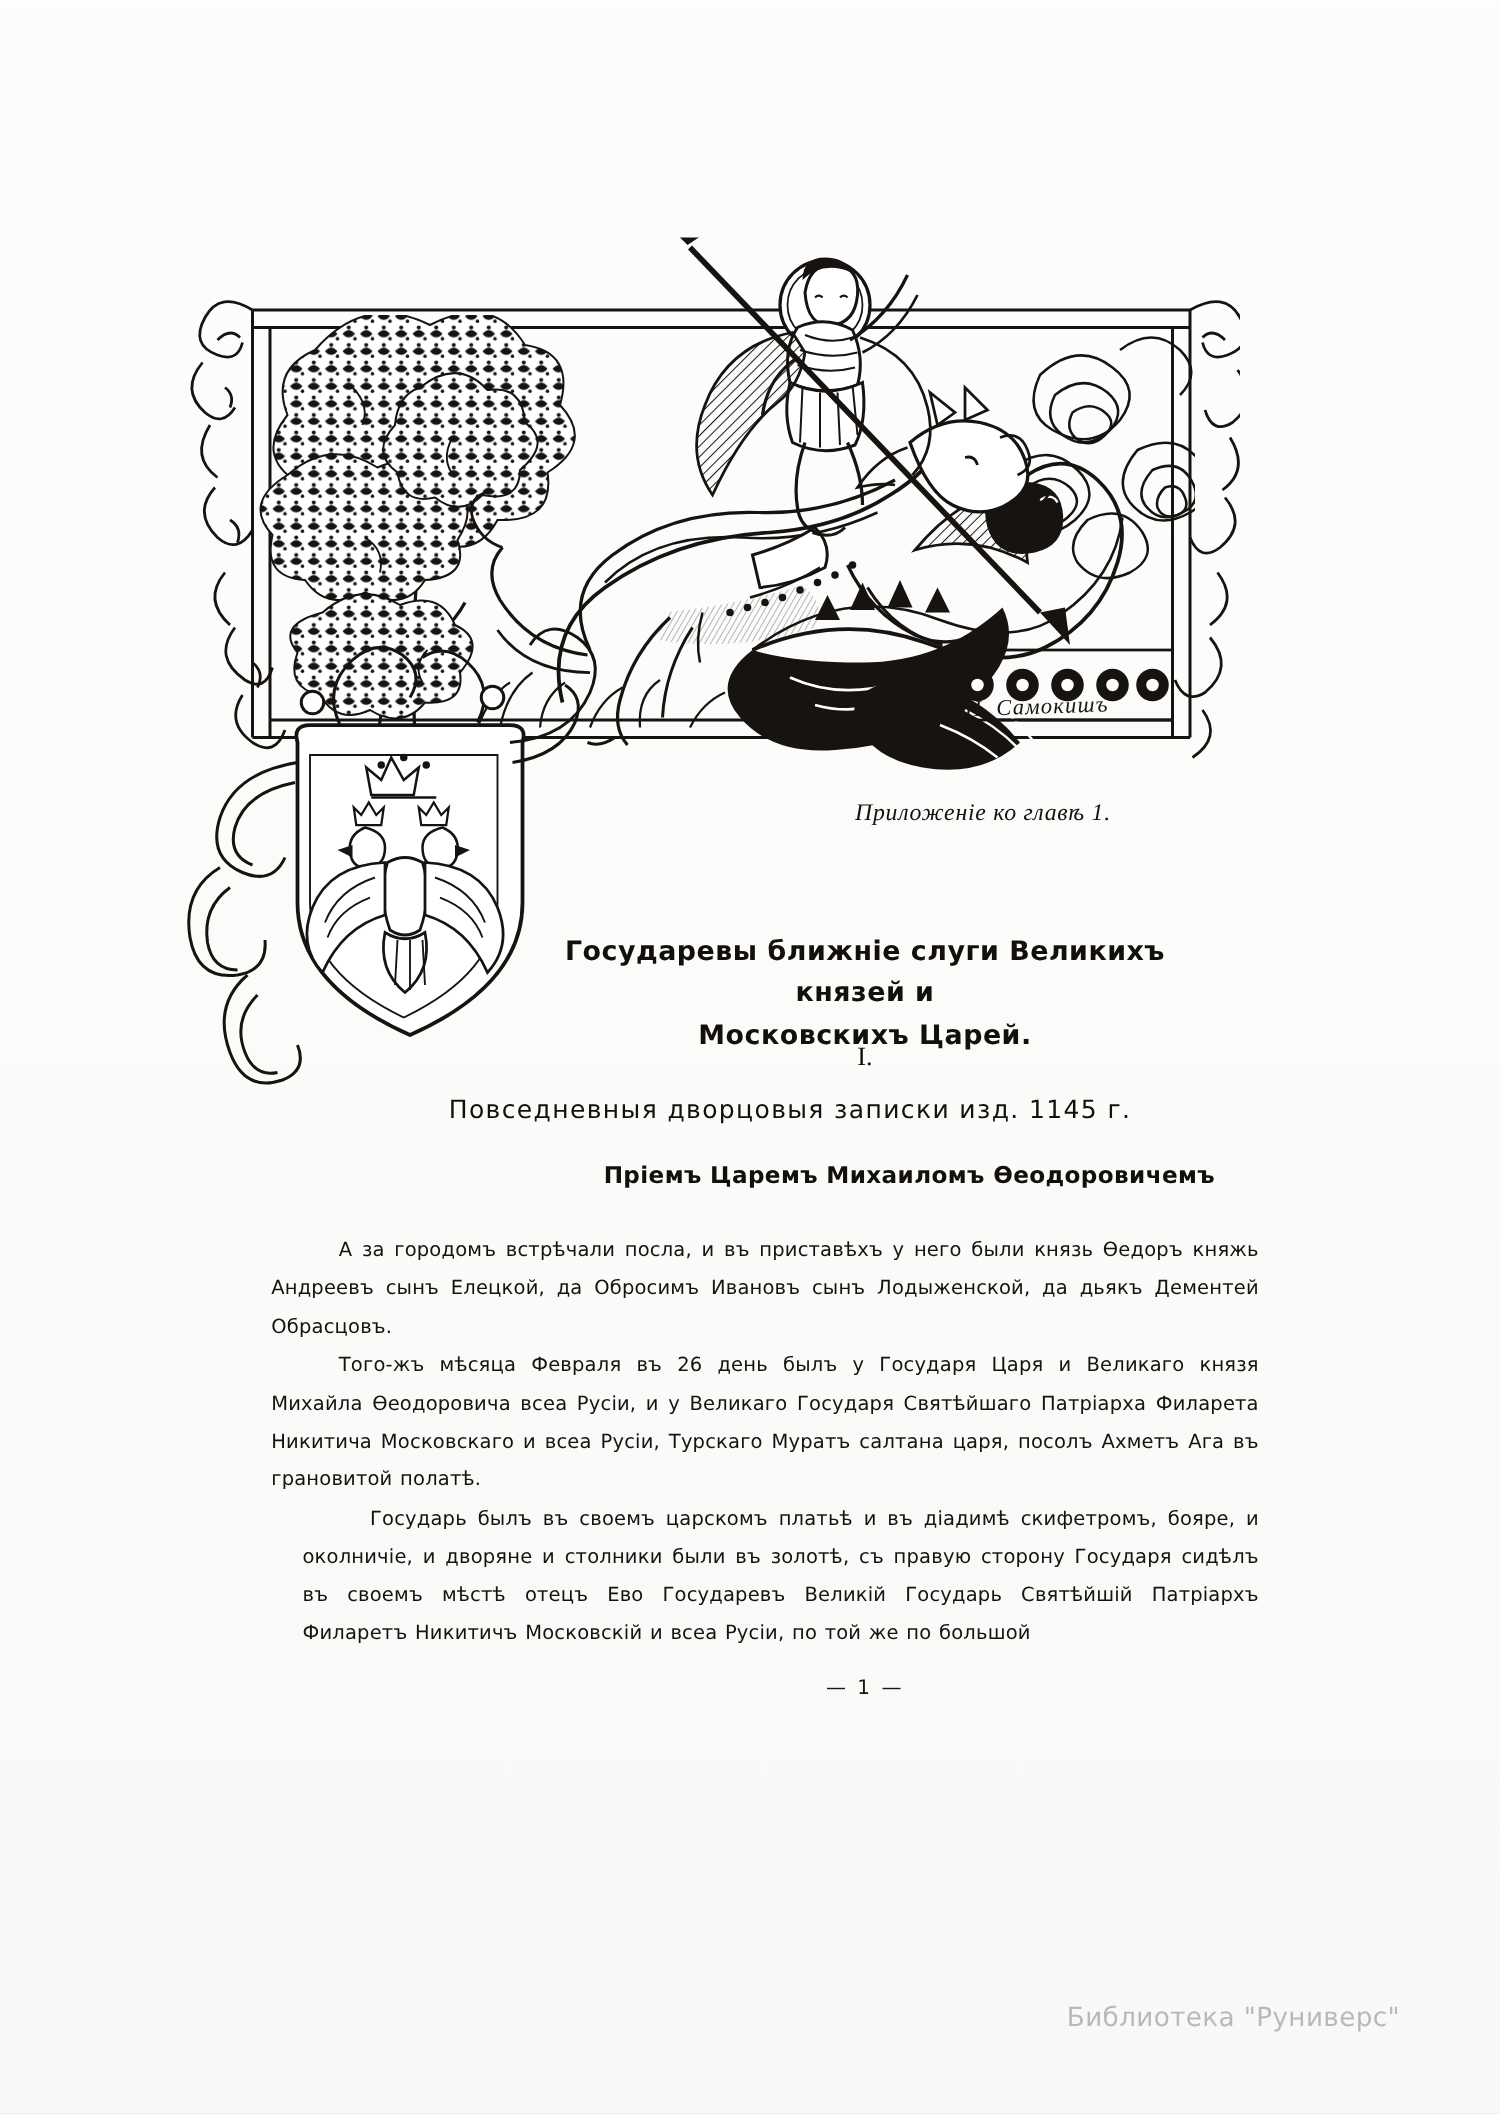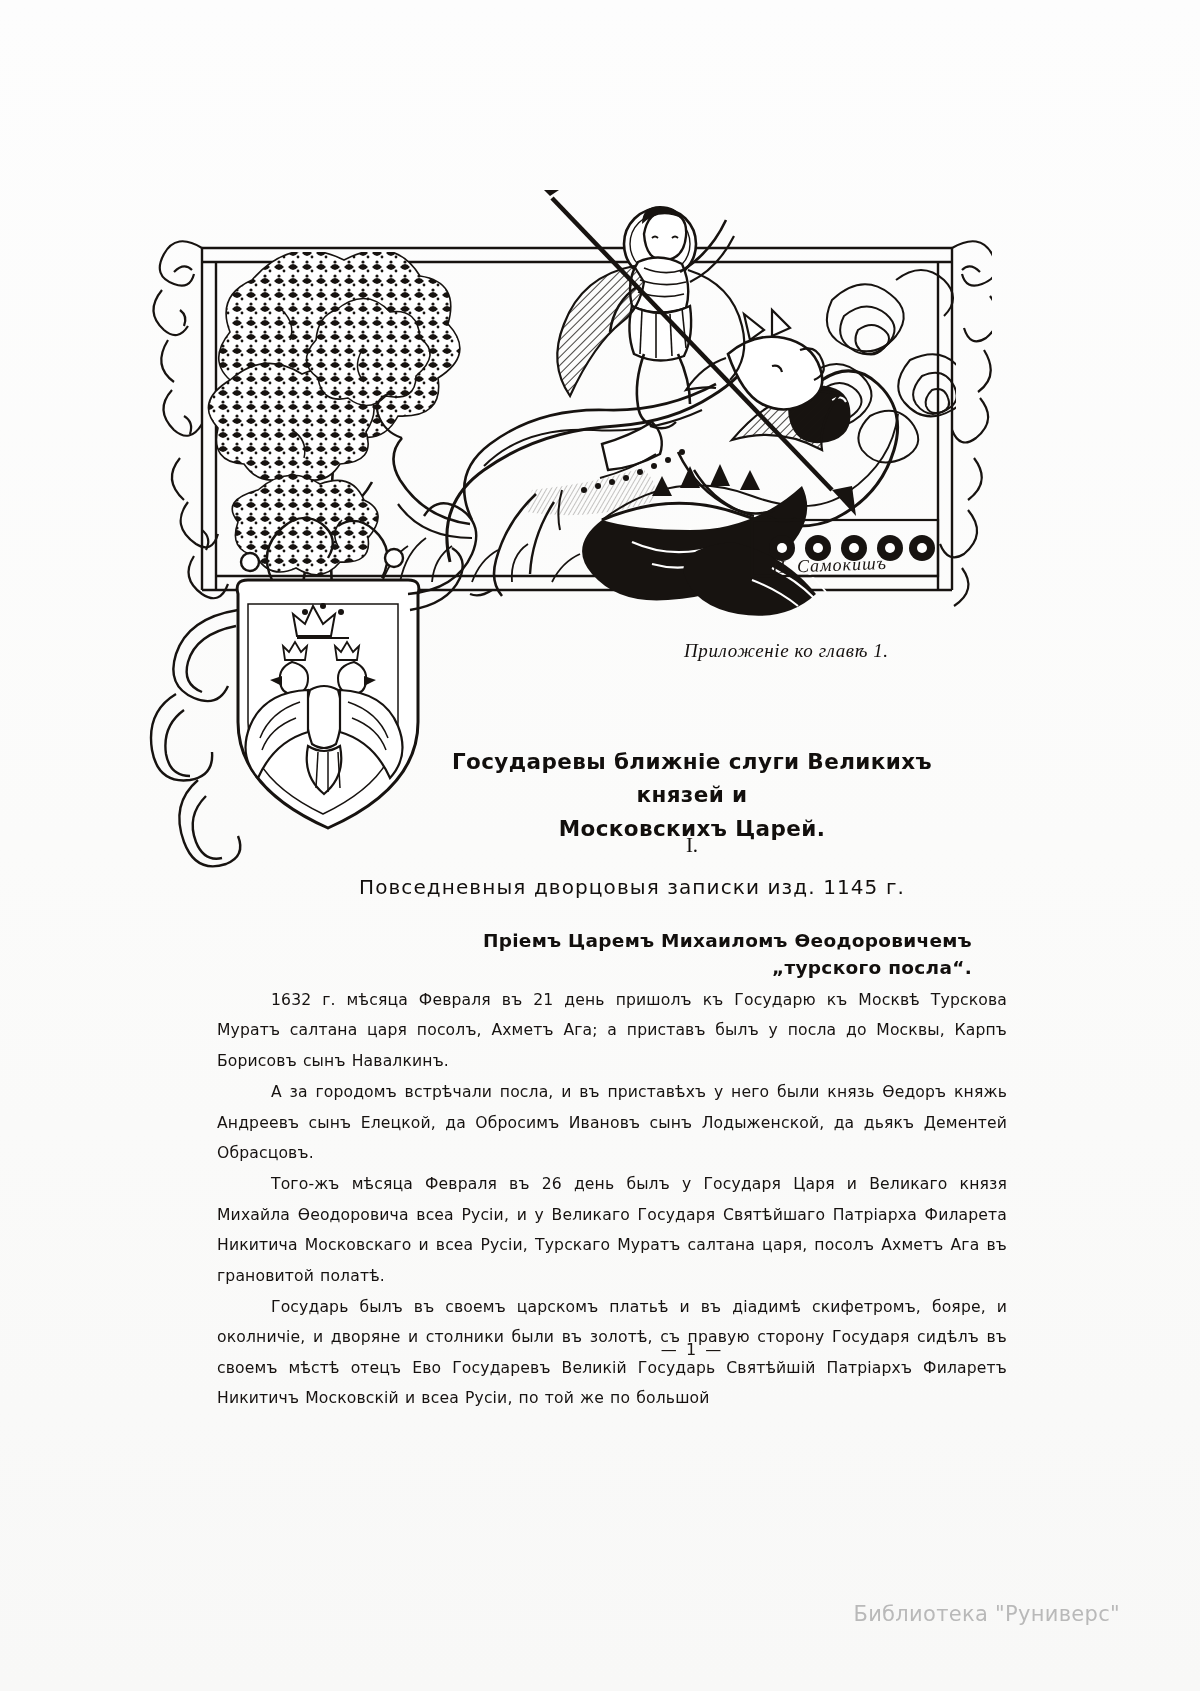--- a/index.html
+++ b/index.html
@@ -112,21 +112,21 @@
     margin: 0 0 1px 0;
     text-indent: 54px;
     text-align: justify;
     font-family: "DejaVu Sans", sans-serif;
     font-size: 15.6px;
     line-height: 1.95;
     letter-spacing: 0.15px;
     color: #161210;
     word-spacing: 1px;
   }
-  .body-text p:last-child { text-align: justify; }
+  .body-text p:last-child { text-align: justify; margin-left: 25px; }
 
   .page-number {
     position: absolute;
     left: 300px;
     top: 1300px;
     width: 560px;
     text-align: center;
     font-family: "DejaVu Sans", sans-serif;
     font-size: 16px;
     letter-spacing: 2px;
@@ -483,25 +483,23 @@
       <div>Государевы ближніе слуги Великихъ князей и</div>
       <div>Московскихъ Царей.</div>
     </div>
 
     <div class="section-numeral">I.</div>
 
     <div class="subtitle">Повседневныя дворцовыя записки изд. 1145 г.</div>
 
     <div class="doc-title">
       <div>Пріемъ Царемъ Михаиломъ Ѳеодоровичемъ</div>
-      <div>„турского посла“.</div>
     </div>
 
     <div class="body-text">
-      <p>1632 г. мѣсяца Февраля въ 21 день пришолъ къ Государю къ Москвѣ Турскова Муратъ салтана царя посолъ, Ахметъ Ага; а приставъ былъ у посла до Москвы, Карпъ Борисовъ сынъ Навалкинъ.</p>
       <p>А за городомъ встрѣчали посла, и въ приставѣхъ у него были князь Ѳедоръ княжь Андреевъ сынъ Елецкой, да Обросимъ Ивановъ сынъ Лодыженской, да дьякъ Дементей Обрасцовъ.</p>
       <p>Того-жъ мѣсяца Февраля въ 26 день былъ у Государя Царя и Великаго князя Михайла Ѳеодоровича всеа Русіи, и у Великаго Государя Святѣйшаго Патріарха Филарета Никитича Московскаго и всеа Русіи, Турскаго Муратъ салтана царя, посолъ Ахметъ Ага въ грановитой полатѣ.</p>
       <p>Государь былъ въ своемъ царскомъ платьѣ и въ діадимѣ скифетромъ, бояре, и околничіе, и дворяне и столники были въ золотѣ, съ правую сторону Государя сидѣлъ въ своемъ мѣстѣ отецъ Ево Государевъ Великій Государь Святѣйшій Патріархъ Филаретъ Никитичъ Московскій и всеа Русіи, по той же по большой</p>
     </div>
 
     <div class="page-number">— 1 —</div>
   </div>
 
   <div class="watermark">Библиотека "Руниверс"</div>
 </div>

